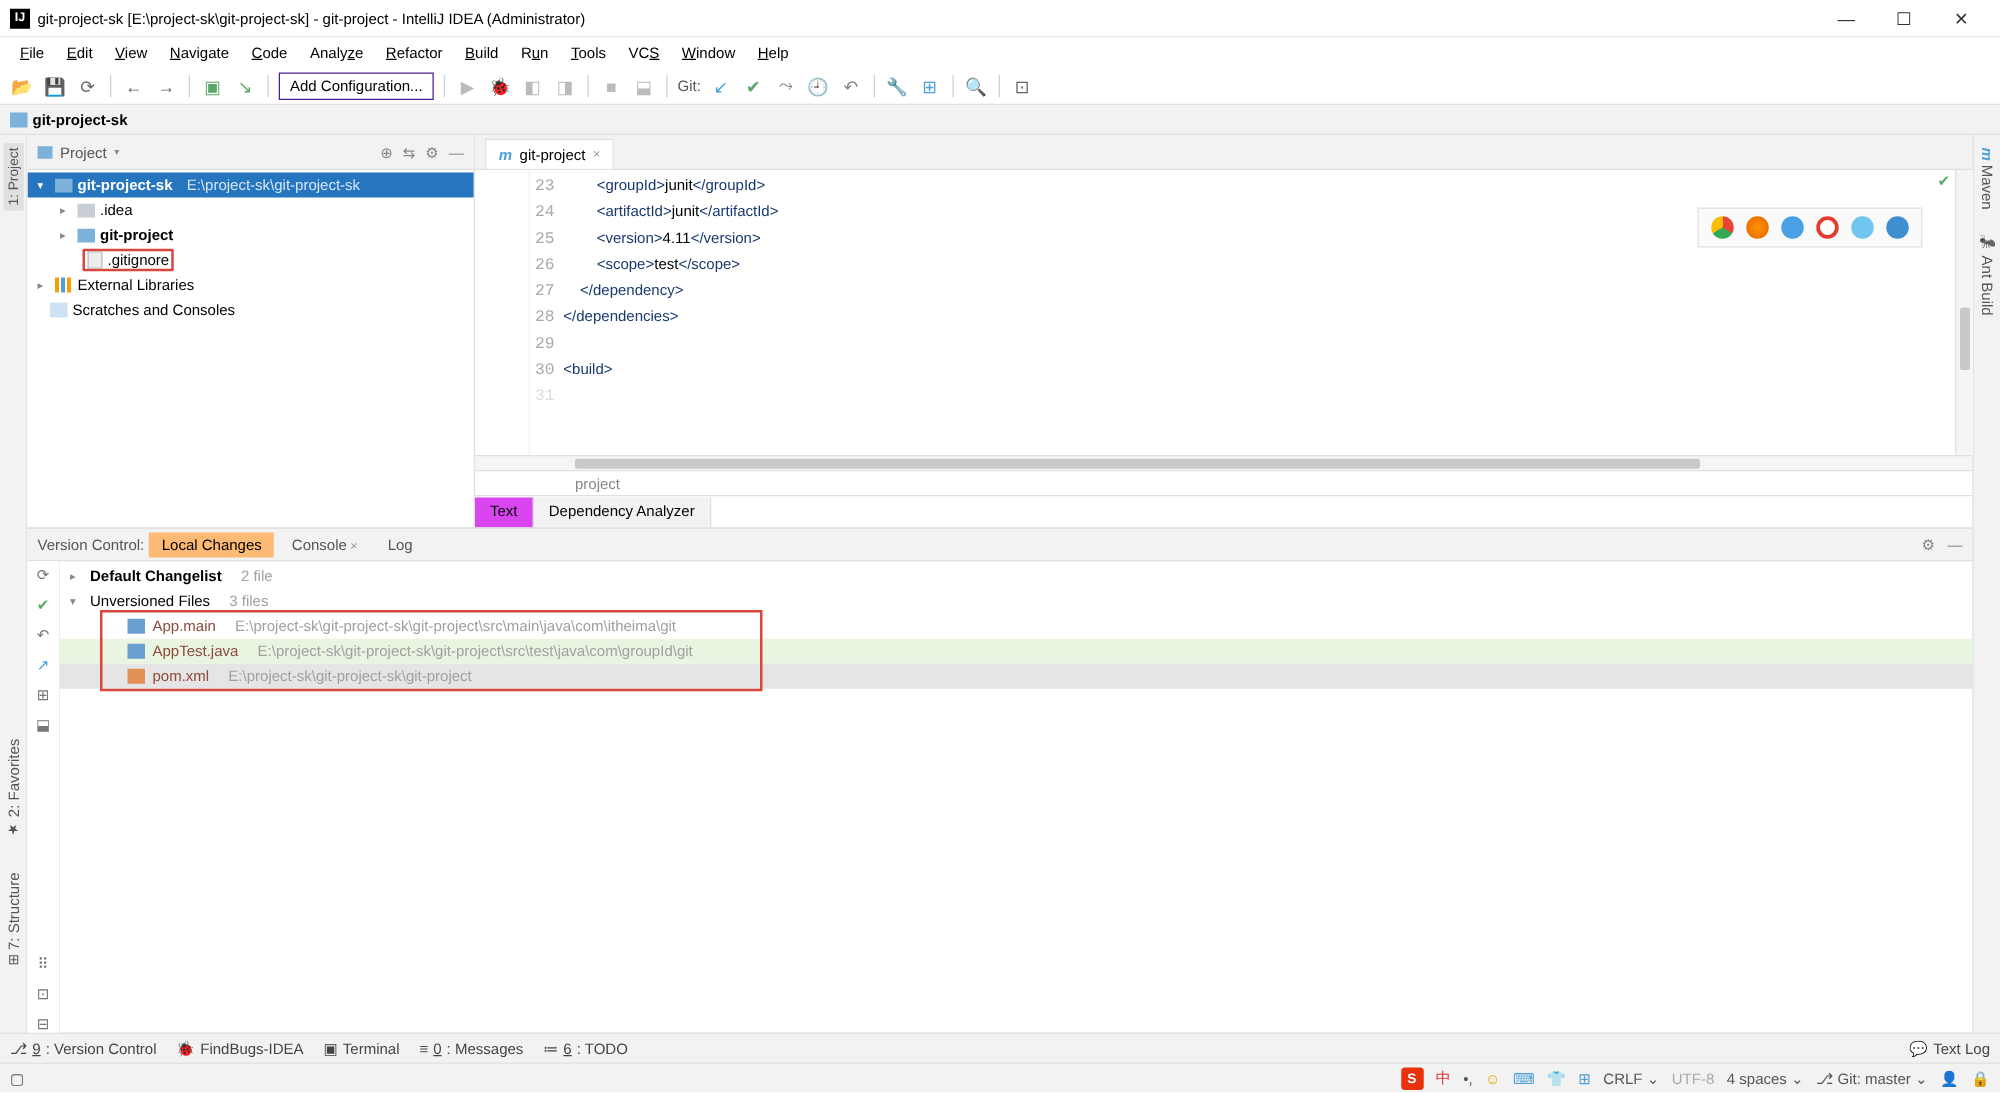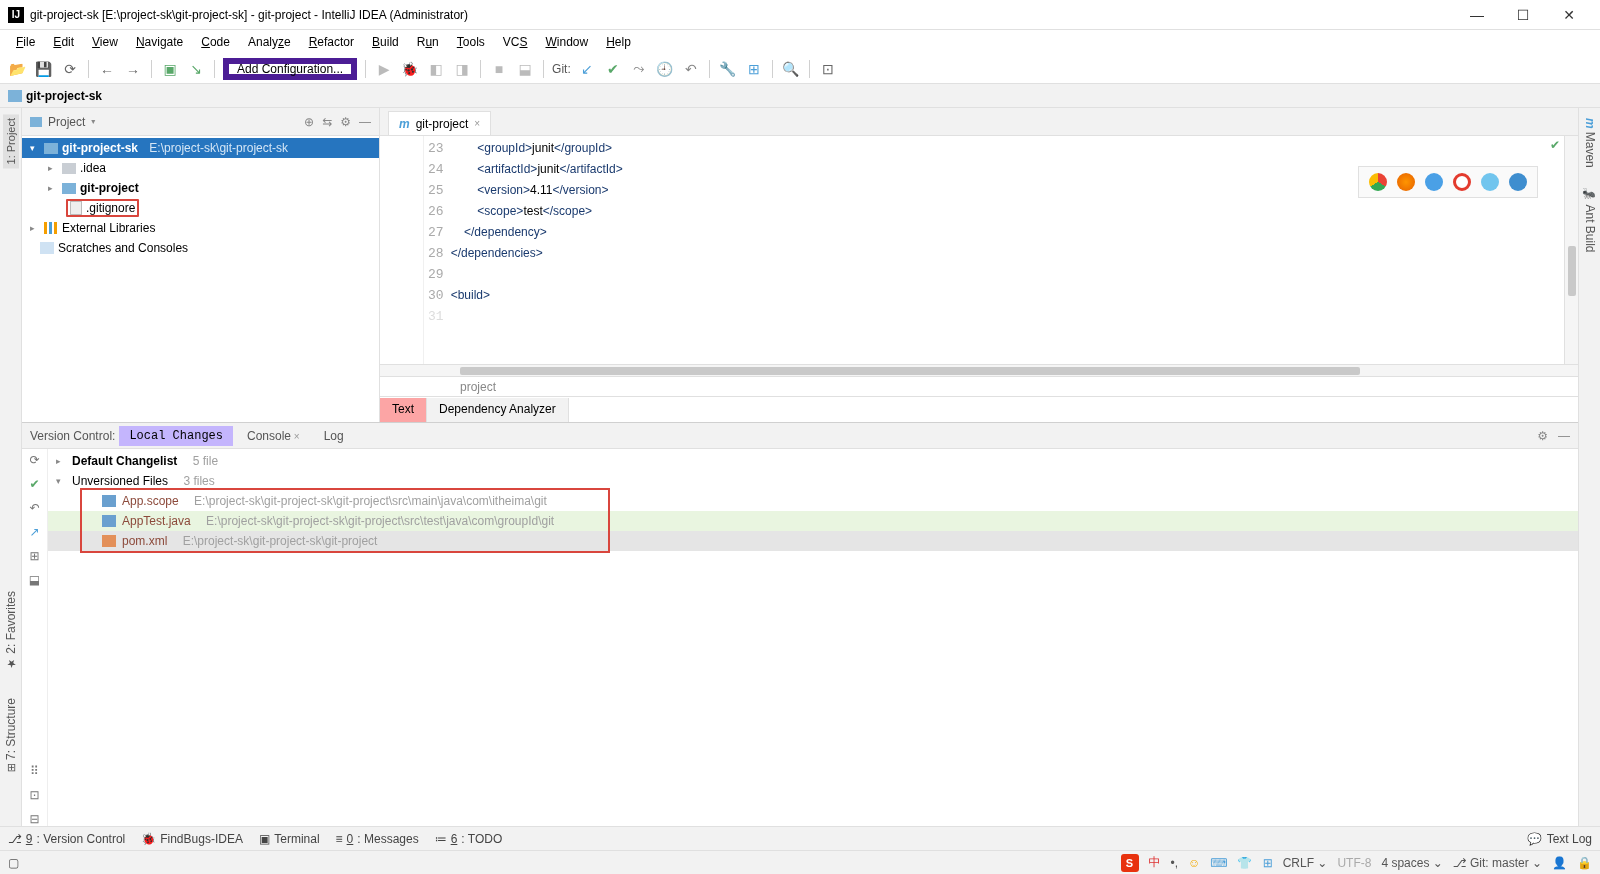--- a/index.html
+++ b/index.html
@@ -8,21 +8,21 @@
 .titlebar-icon { width: 16px; height: 16px; background: #000; margin-right: 6px; display: inline-flex; align-items: center; justify-content: center; color: #fff; font-size: 10px; font-weight: bold; }
 .titlebar-text { flex: 1; color: #000; }
 .win-controls { display: flex; gap: 16px; padding-right: 8px; }
 .win-btn { width: 30px; text-align: center; font-size: 14px; color: #333; cursor: pointer; }
 .menubar { height: 24px; background: #fff; display: flex; align-items: center; padding: 0 8px; gap: 2px; }
 .menu-item { padding: 2px 8px; color: #000; cursor: pointer; }
 .menu-item u { text-decoration: underline; }
 .toolbar { height: 30px; background: #fff; border-bottom: 1px solid #e0e0e0; display: flex; align-items: center; padding: 0 8px; gap: 6px; }
 .tb-icon { width: 20px; height: 20px; display: inline-flex; align-items: center; justify-content: center; color: #666; cursor: pointer; font-size: 14px; }
 .tb-sep { width: 1px; height: 18px; background: #d0d0d0; margin: 0 2px; }
-.tb-combo { height: 22px; border: 6px solid #4c1d95; padding: 2px 8px; background: #fff; min-width: 120px; display: flex; align-items: center; }
+.tb-combo { height: 22px; border: 1px solid #4c1d95; padding: 2px 8px; background: #fff; min-width: 120px; display: flex; align-items: center; }
 .breadcrumb { height: 24px; background: #f2f2f2; border-bottom: 1px solid #e0e0e0; display: flex; align-items: center; padding: 0 8px; gap: 4px; }
 .bc-icon { width: 14px; height: 12px; background: #7cb2d9; }
 .main-area { flex: 1; display: flex; min-height: 0; }
 .left-gutter { width: 22px; background: #f2f2f2; border-right: 1px solid #e0e0e0; display: flex; flex-direction: column; align-items: center; padding-top: 6px; gap: 20px; }
 .vtab { writing-mode: vertical-rl; transform: rotate(180deg); font-size: 11px; color: #555; padding: 4px 2px; cursor: pointer; }
 .vtab.active { background: #e0e0e0; }
 .right-gutter { width: 22px; background: #f2f2f2; border-left: 1px solid #e0e0e0; display: flex; flex-direction: column; align-items: center; padding-top: 6px; }
 .vtab-r { writing-mode: vertical-rl; font-size: 11px; color: #555; padding: 4px 2px; cursor: pointer; }
 .center-col { flex: 1; display: flex; flex-direction: column; min-width: 0; }
 .upper-split { flex: 1; display: flex; min-height: 0; }
@@ -59,26 +59,26 @@
 .txt { color: #000; margin-top: 16px; }
 .browsers-overlay { position: absolute; top: 30px; right: 40px; background: #fafafa; border: 1px solid #e0e0e0; padding: 6px 10px; display: flex; gap: 10px; }
 .br-circle { width: 18px; height: 18px; border-radius: 50%; }
 .editor-scroll-right { width: 14px; background: #f5f5f5; border-left: 1px solid #e0e0e0; }
 .editor-scroll-right::before { content: ""; display: block; margin: 0 auto; margin-top: 110px; width: 8px; height: 50px; background: #c9c9c9; border-radius: 2px; }
 .editor-hscroll { height: 12px; background: #f5f5f5; border-top: 1px solid #e0e0e0; display: flex; }
 .hscroll-thumb { margin-left: 80px; width: 900px; height: 8px; margin-top: 2px; background: #c9c9c9; border-radius: 2px; }
 .editor-crumb { height: 20px; border-top: 1px solid #e0e0e0; padding-left: 80px; color: #888; font-size: 11px; display: flex; align-items: center; }
 .editor-bottom-tabs { height: 26px; border-top: 1px solid #e0e0e0; display: flex; align-items: center; }
 .eb-tab { height: 24px; padding: 4px 12px; border-right: 1px solid #e0e0e0; cursor: pointer; }
-.eb-tab.active { background: #fca5a5; }
+.eb-tab.active { background: #d946ef; }
 .eb-tab.inactive { background: #f2f2f2; }
 .vc-panel { height: 404px; border-top: 1px solid #d0d0d0; display: flex; flex-direction: column; background: #fff; }
 .vc-tabs { height: 26px; background: #f2f2f2; border-bottom: 1px solid #e0e0e0; display: flex; align-items: center; padding: 0 8px; gap: 4px; }
 .vc-tab { padding: 3px 10px; cursor: pointer; color: #555; }
-.vc-tab.active { background: #c4b5fd; color: #000; font-family: Liberation Mono, monospace; }
+.vc-tab.active { background: #fdba74; color: #000; }
 .vc-tab.closable::after { content: " ×"; color: #999; font-size: 10px; }
 .vc-tabs-right { margin-left: auto; display: flex; gap: 10px; color: #888; }
 .vc-body { flex: 1; display: flex; min-height: 0; }
 .vc-toolbar { width: 26px; background: #fff; border-right: 1px solid #eee; display: flex; flex-direction: column; align-items: center; padding-top: 4px; gap: 10px; color: #777; }
 .vc-list { flex: 1; overflow: auto; padding-top: 2px; }
 .vc-row { height: 20px; display: flex; align-items: center; gap: 6px; padding-left: 8px; }
 .vc-row-red { height: 20px; display: flex; align-items: center; gap: 6px; padding-left: 54px; }
 .red-box { position: absolute; border: 2px solid #d9463d; pointer-events: none; }
 .file-chip { width: 14px; height: 12px; display: inline-block; }
 .file-chip.j { background: #6aa0cf; }
@@ -304,30 +304,30 @@
           <span>⬓</span>
           <div style="flex:1"></div>
           <span>⠿</span>
           <span>⊡</span>
           <span>⊟</span>
         </div>
         <div class="vc-list">
           <div class="vc-row">
             <span class="tree-arrow">▸</span>
             <b>Default Changelist</b>&nbsp;
-            <span class="unv-path">5 file</span>
+            <span class="unv-path">2 file</span>
           </div>
           <div class="vc-row">
             <span class="tree-arrow">▾</span>
             <span>Unversioned Files</span>&nbsp;
             <span class="unv-path">3 files</span>
           </div>
           <div class="vc-row-red">
             <span class="file-chip j"></span>
-            <span class="unv-name">App.scope</span>&nbsp;
+            <span class="unv-name">App.main</span>&nbsp;
             <span class="unv-path">E:\project-sk\git-project-sk\git-project\src\main\java\com\itheima\git</span>
           </div>
           <div class="vc-row-red hl">
             <span class="file-chip j"></span>
             <span class="unv-name">AppTest.java</span>&nbsp;
             <span class="unv-path">E:\project-sk\git-project-sk\git-project\src\test\java\com\groupId\git</span>
           </div>
           <div class="vc-row-red sel">
             <span class="file-chip xml"></span>
             <span class="unv-name">pom.xml</span>&nbsp;

